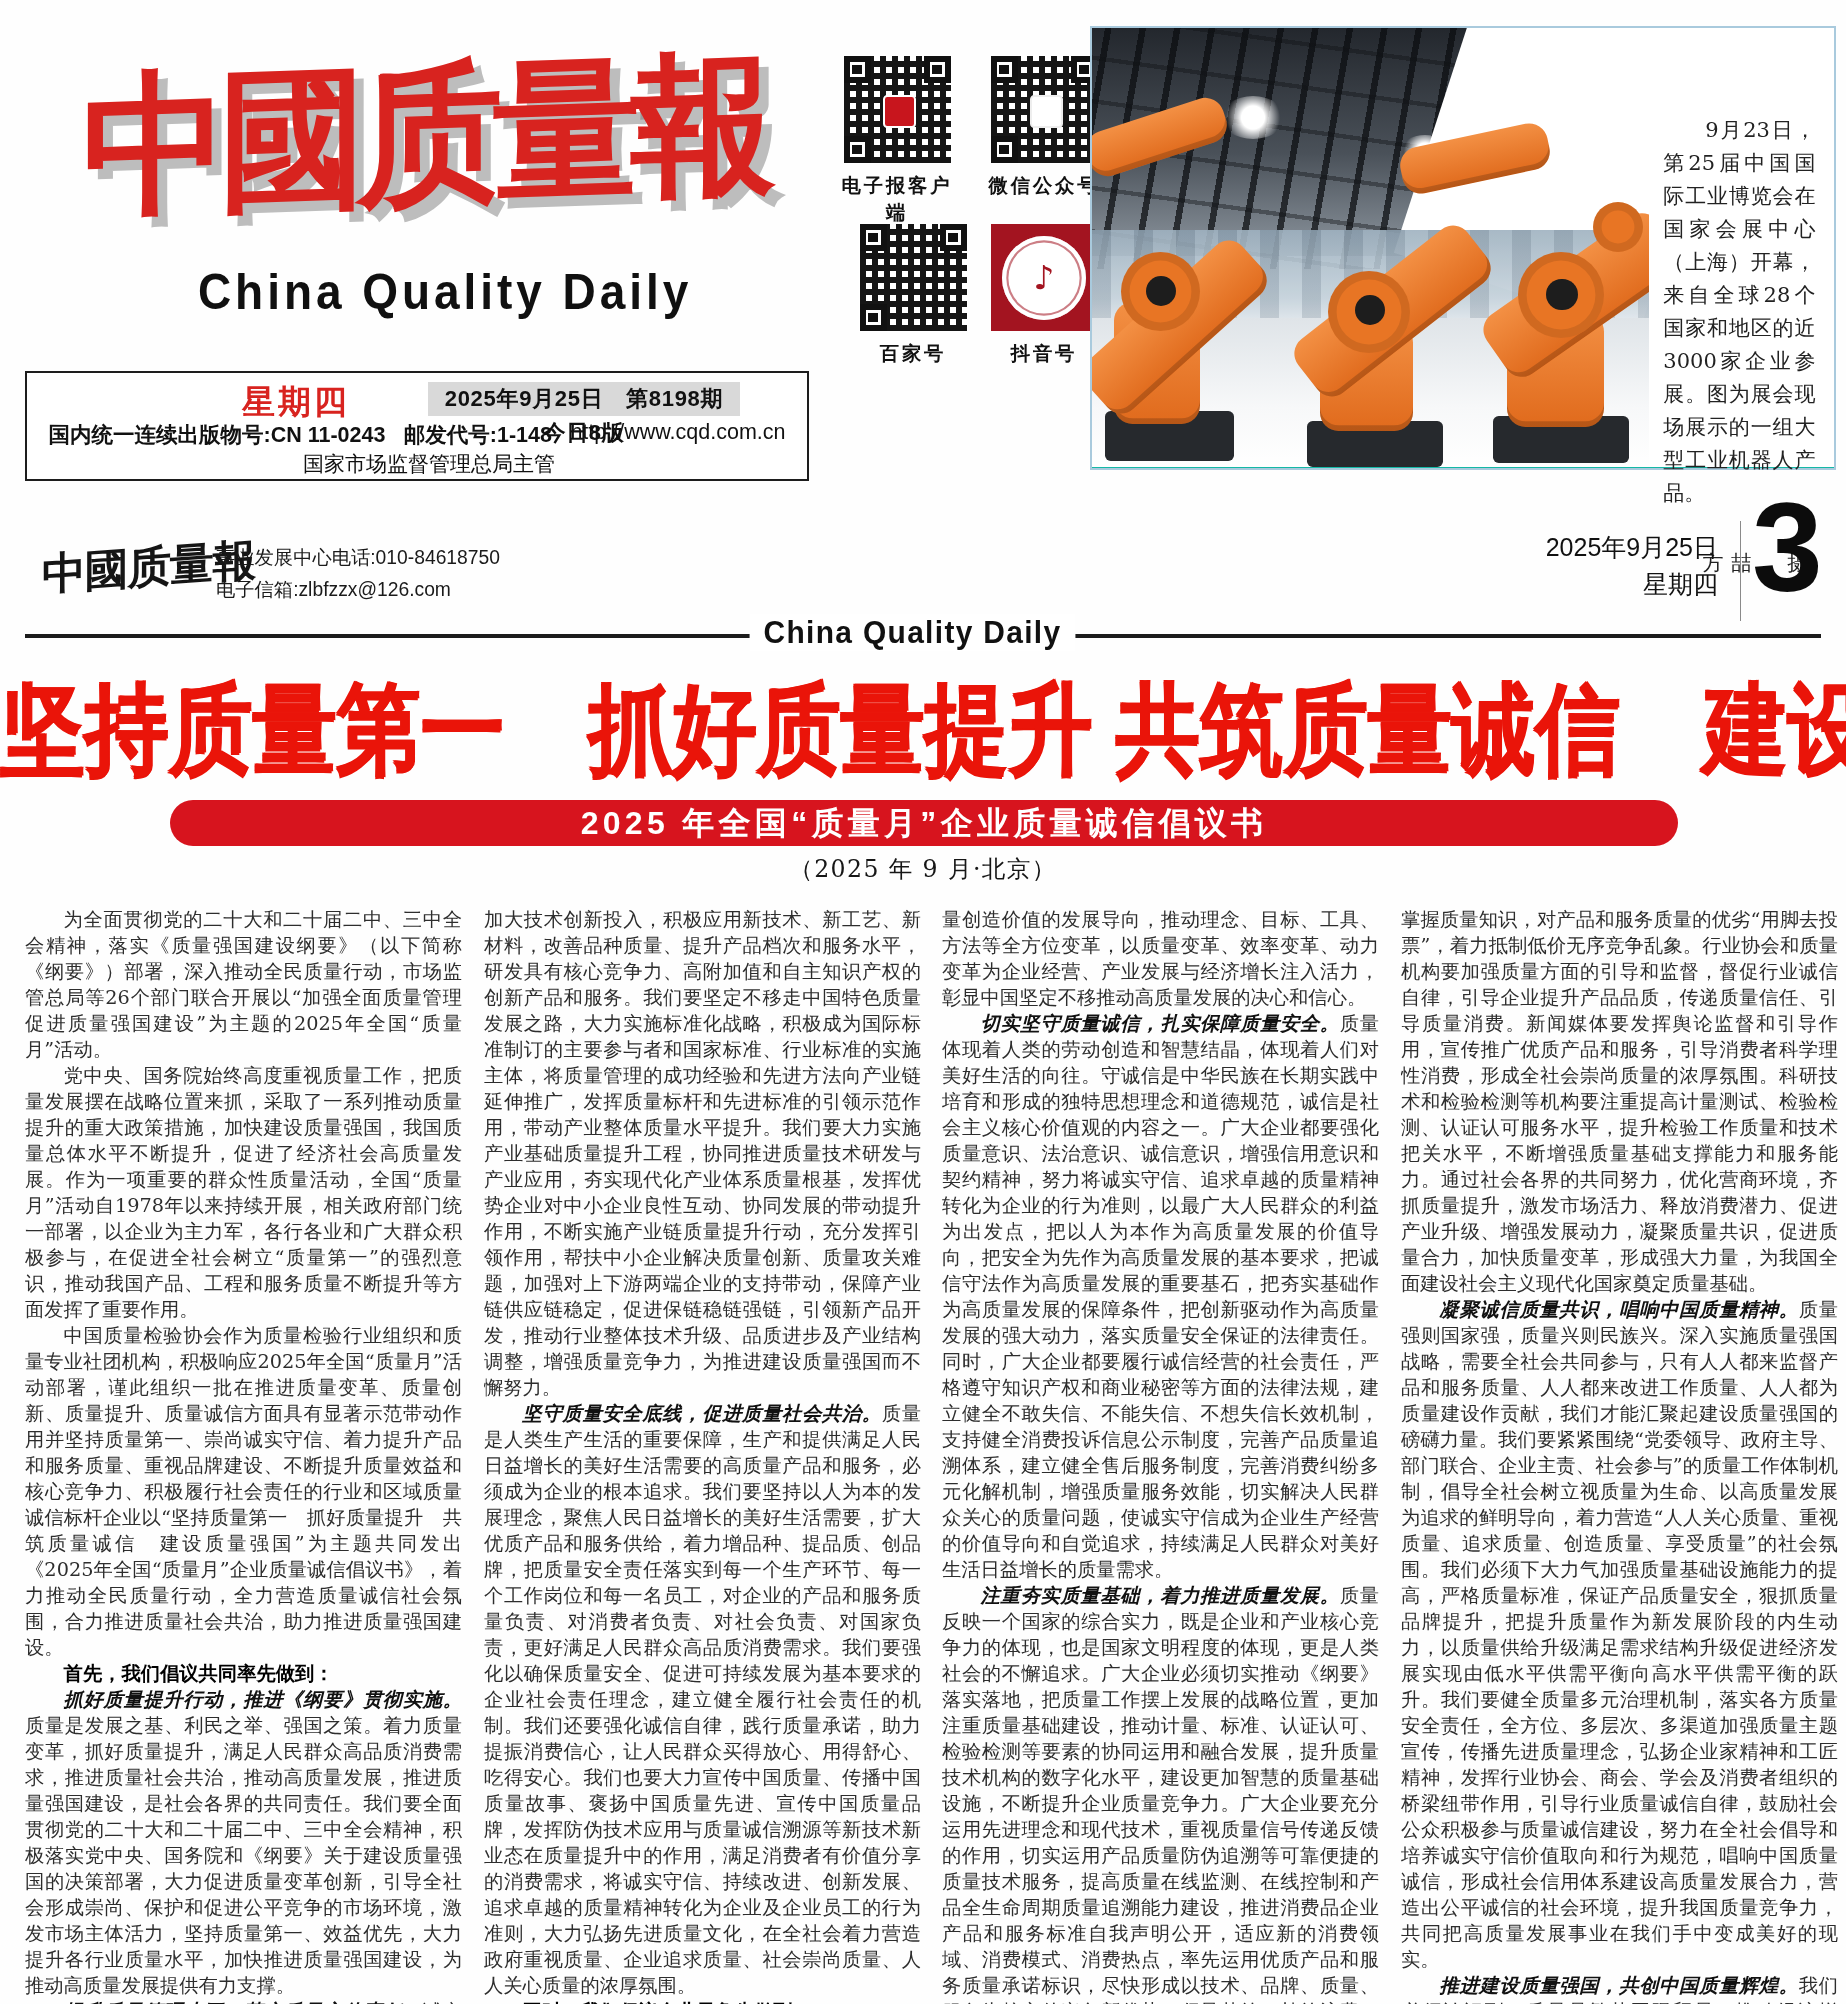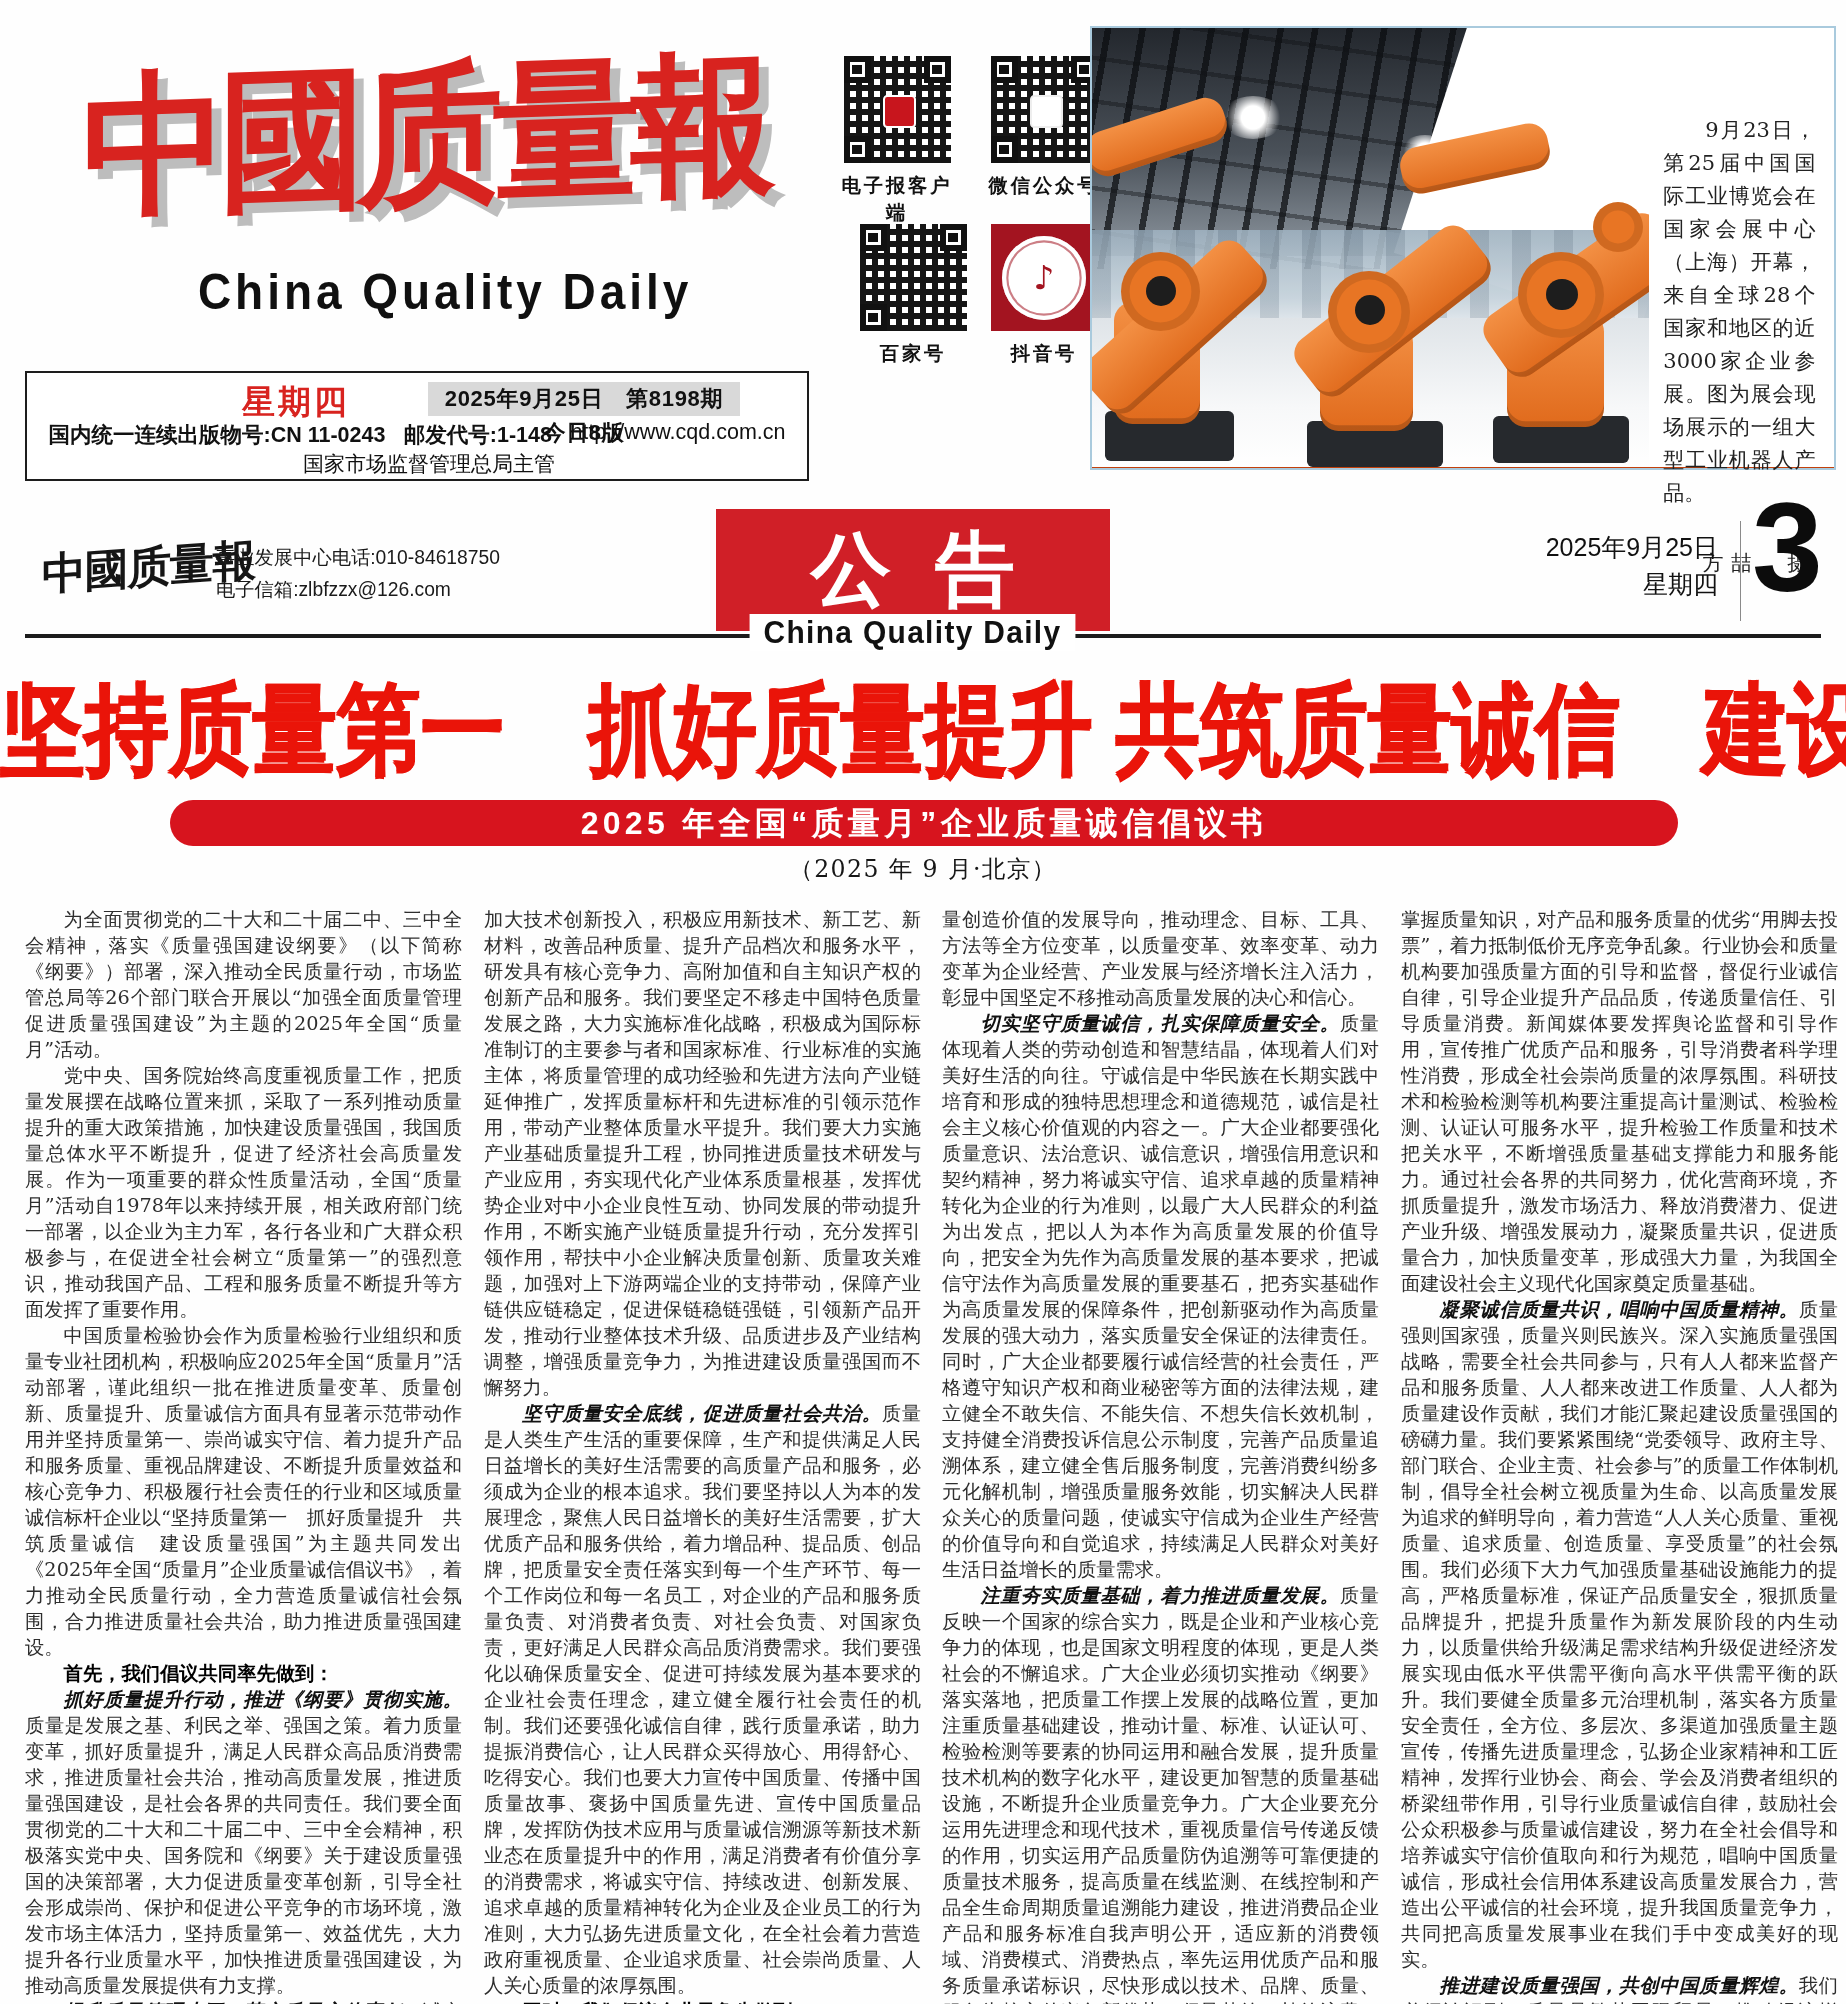--- a/index.html
+++ b/index.html
@@ -31,21 +31,21 @@
   .qr-douyin{width:107px;height:107px;margin:0 auto;background:#a31420;display:flex;
       align-items:center;justify-content:center;position:relative;}
   .qr-douyin .disc{width:84px;height:84px;background:#fff;border-radius:50%;
       display:flex;align-items:center;justify-content:center;
       box-shadow:inset 0 0 0 4.3px #fff,inset 0 0 0 6.4px rgba(163,20,32,.55);}
   .qr-douyin .disc span{color:#a31420;font-size:33px;font-weight:700;font-family:"DejaVu Serif",serif;}
   .qrlabel{margin-top:8.6px;font-size:19.3px;font-weight:700;color:#111;letter-spacing:2.9px;}
 
   
   .photo-box{position:absolute;left:1090px;top:26px;width:746px;height:444px;
-      border:2.1px solid #a9cadd;background:#c2410c;box-sizing:border-box;}
+      border:2.1px solid #a9cadd;background:#14b8a6;box-sizing:border-box;}
   .photo{position:absolute;left:0;top:0;width:557px;height:439px;overflow:hidden;background:#dfe5ea;}
   .ph-ceiling{position:absolute;left:0;top:0;width:100%;height:52%;
       background:linear-gradient(180deg,#23272d 0%,#4a5159 55%,#8d969f 100%);}
   .ph-truss1{position:absolute;left:-10%;top:0;width:120%;height:55%;opacity:.8;
       background:repeating-linear-gradient(100deg,rgba(10,12,15,.9) 0 6.4px,transparent 6.4px 34px);}
   .ph-truss2{position:absolute;left:-10%;top:0;width:120%;height:55%;opacity:.5;
       background:repeating-linear-gradient(8deg,rgba(15,17,20,.8) 0 4.3px,transparent 4.3px 43px);}
   .ph-sky{position:absolute;right:-43px;top:-29px;width:258px;height:301px;background:#fff;
       transform:rotate(18deg);}
   .ph-booth{position:absolute;left:0;top:46%;width:100%;height:22%;
@@ -206,23 +206,20 @@
       <span class="url">http://www.cqd.com.cn</span>
     </div>
     <div class="info-r3">国家市场监督管理总局主管</div>
   </div>
 
   <div class="logo-sm">中國质量報</div>
   <div class="contact">
     <div>事业发展中心电话:010-84618750</div>
     <div>电子信箱:zlbfzzx@126.com</div>
   </div>
-  <div class="gonggao">
-    <span>公告</span>
-  </div>
   <div class="bar-date">
     <div>2025年9月25日</div>
     <div>星期四</div>
   </div>
   <div class="bar-vrule"></div>
   <div class="pageno">3</div>
   <div class="rule"></div>
   <div class="bar-en">China Quality Daily</div>
 
   <div class="headline">坚持质量第一　抓好质量提升 共筑质量诚信　建设质量强国</div>

